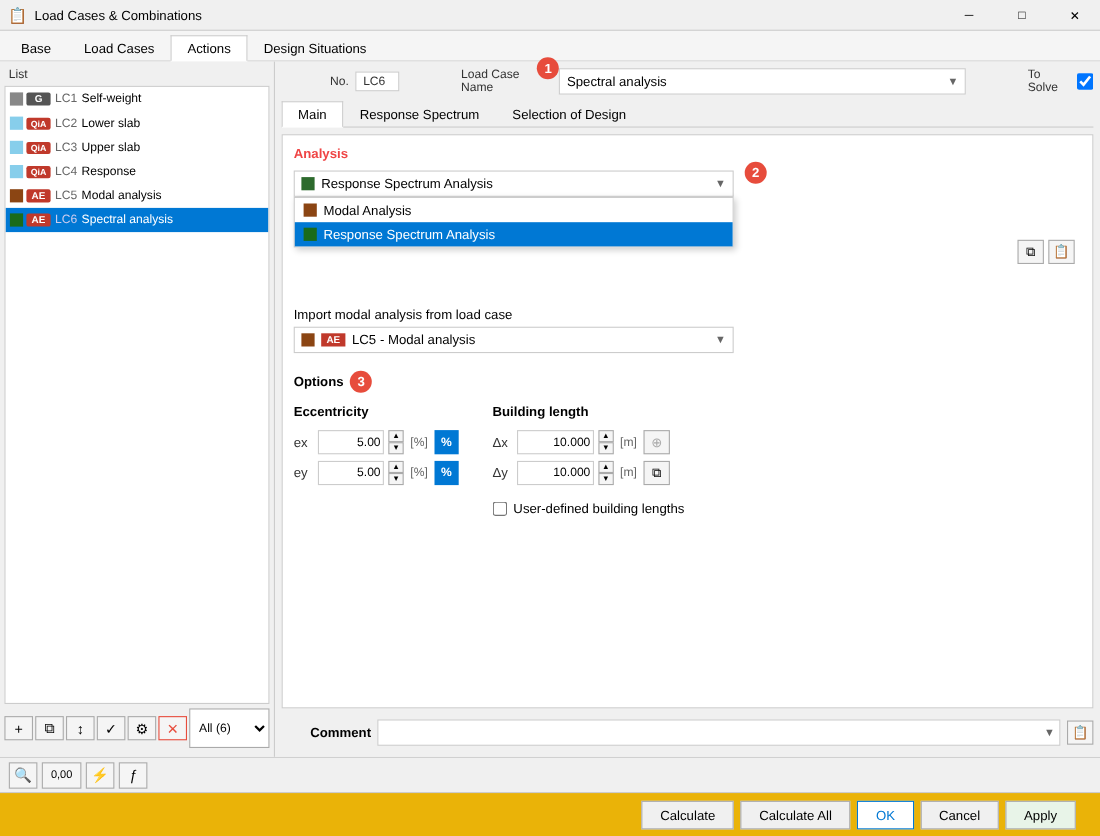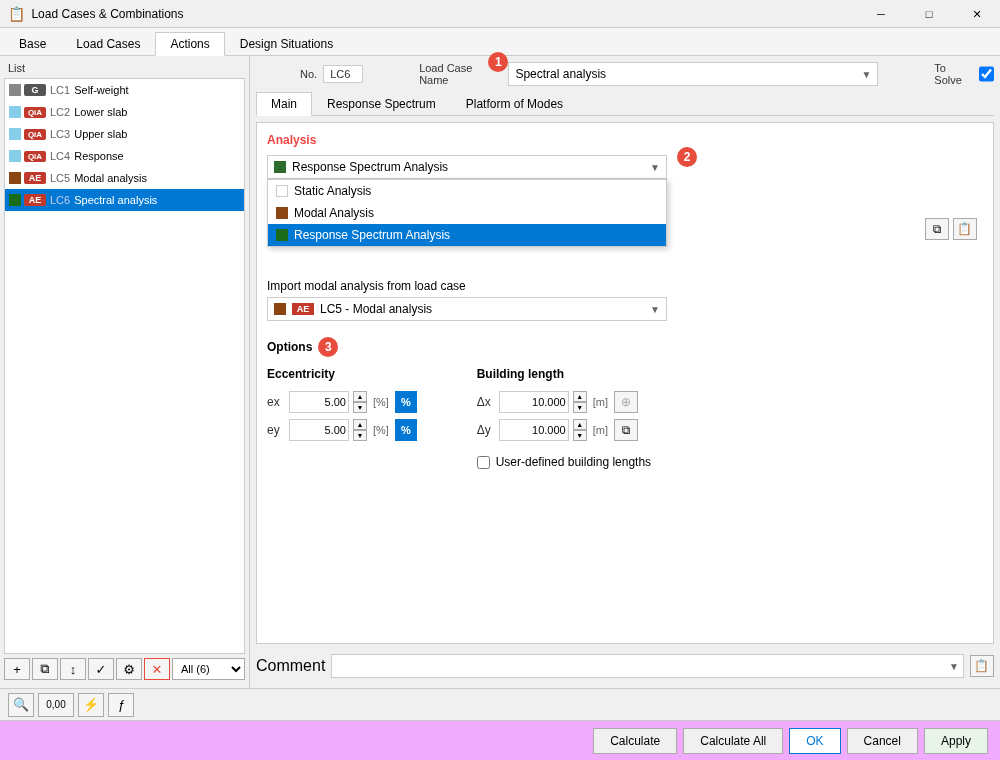--- a/index.html
+++ b/index.html
@@ -113,21 +113,21 @@
       cursor: pointer;
       display: flex;
       align-items: center;
       justify-content: center;
       font-size: 13px;
     }
     .list-btn.delete { border-color: #e74c3c; color: #e74c3c; }
     
     .list-dropdown {
       flex: 1;
-      height: 22px;
+      height: 36px;
       font-size: 11px;
       border: 1px solid #aaa;
       background: white;
       padding: 0 4px;
     }
     
     
     .right-panel {
       flex: 1;
       display: flex;
@@ -275,21 +275,21 @@
     
     .checkbox-row {
       display: flex;
       align-items: center;
       gap: 6px;
       margin-bottom: 12px;
     }
     
     .two-col {
       display: flex;
-      gap: 60px;
+      gap: 31px;
     }
     
     .ecc-section, .bld-section {
       display: flex;
       flex-direction: column;
       gap: 6px;
     }
     
     .col-title { font-size: 12px; font-weight: 600; margin-bottom: 4px; }
     
@@ -368,26 +368,26 @@
       cursor: pointer;
       display: flex;
       align-items: center;
       justify-content: center;
       font-size: 13px;
     }
     
     
     .bottom-buttons {
       height: 40px;
-      background: #f0abfc;
+      background: #eab308;
       border-top: 1px solid #ccc;
       display: flex;
       align-items: center;
       justify-content: flex-end;
-      padding: 0 12px;
+      padding: 0 22px;
       gap: 6px;
     }
     .action-btn {
       height: 26px;
       padding: 0 16px;
       font-size: 12px;
       border: 1px solid #aaa;
       background: #f0f0f0;
       cursor: pointer;
       display: flex;
@@ -526,43 +526,39 @@
       </div>
       <div class="to-solve-group">
         <span class="field-label">To Solve</span>
         <input type="checkbox" checked="" style="width: 16px; height: 16px;">
       </div>
     </div>
 
     <div class="tab-bar">
       <div class="tab active">Main</div>
       <div class="tab">Response Spectrum</div>
-      <div class="tab">Platform of Modes</div>
+      <div class="tab">Selection of Design</div>
     </div>
 
     <div class="content-area">
 
       <div class="section-title">Analysis</div>
 
 
       <div style="position:relative; width:400px; margin-bottom:4px;">
         <div class="circle-badge" style="position:absolute; top:-8px; right:-30px; z-index:20;">2</div>
         <div class="dropdown" style="width:100%;">
           <div style="display:flex; align-items:center; gap:6px;">
             <div style="width:12px; height:12px; background:#2d6a2d;"></div>
             <span>Response Spectrum Analysis</span>
           </div>
           <span class="dropdown-arrow">▼</span>
         </div>
 
         <div class="dropdown-menu">
-          <div class="dropdown-menu-item">
-            <div style="width:12px; height:12px; background:transparent; border:1px solid #ccc;"></div>
-            <span>Static Analysis</span>
-          </div>
           <div class="dropdown-menu-item">
             <div style="width:12px; height:12px; background:#8B4513;"></div>
             <span>Modal Analysis</span>
           </div>
           <div class="dropdown-menu-item selected">
             <div style="width:12px; height:12px; background:#1a6b1a;"></div>
             <span>Response Spectrum Analysis</span>
           </div>
         </div>
       </div>
@@ -644,21 +640,21 @@
             <div class="user-defined-row">
               <input type="checkbox" style="">
               <span>User-defined building lengths</span>
             </div>
           </div>
         </div>
       </div>
     </div>
 
     <div style="display:flex; align-items:center; gap:6px; margin-top:6px; padding: 4px 0;">
-      <span style="font-size:16px; font-weight:400;">Comment</span>
+      <span style="font-size:12px; font-weight:700;margin-left:26px;">Comment</span>
       <div style="flex:1; height:24px; border:1px solid #ccc; background:white; display:flex; align-items:center; justify-content:flex-end; padding:0 4px; cursor:pointer;">
         <span style="font-size:10px; color:#666;">▼</span>
       </div>
       <button class="icon-btn">📋</button>
     </div>
   </div>
 </div>
 
 <div class="bottom-toolbar">
   <button class="bottom-icon-btn">🔍</button>

